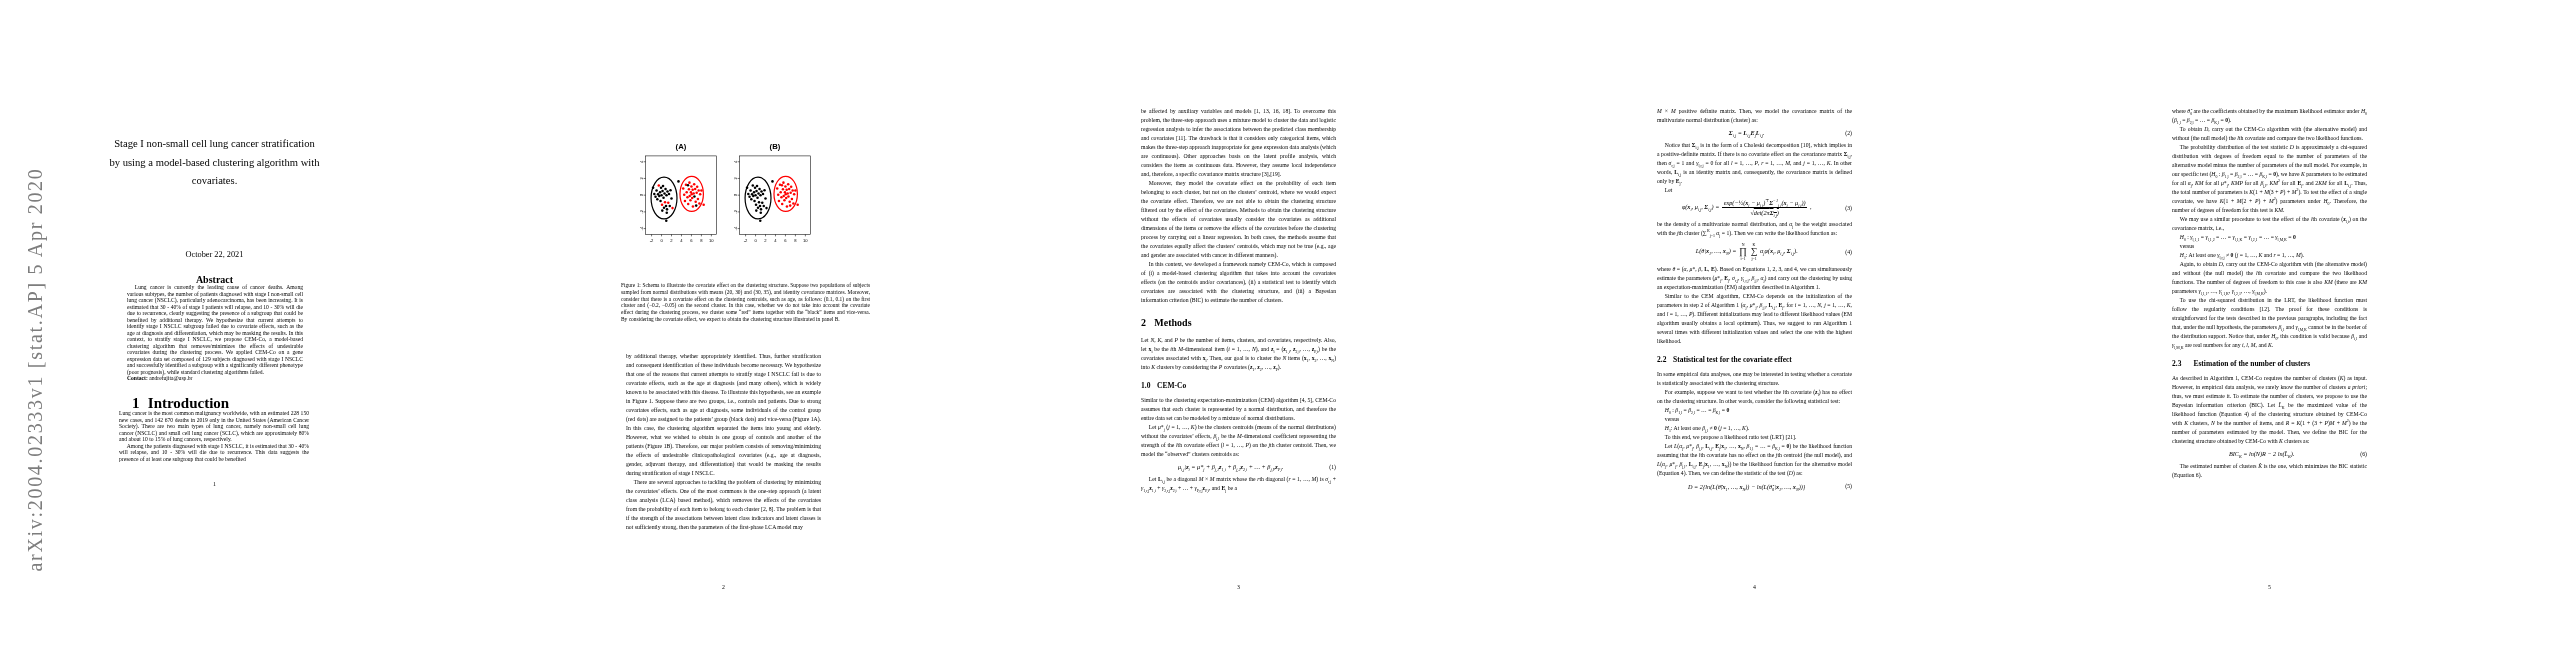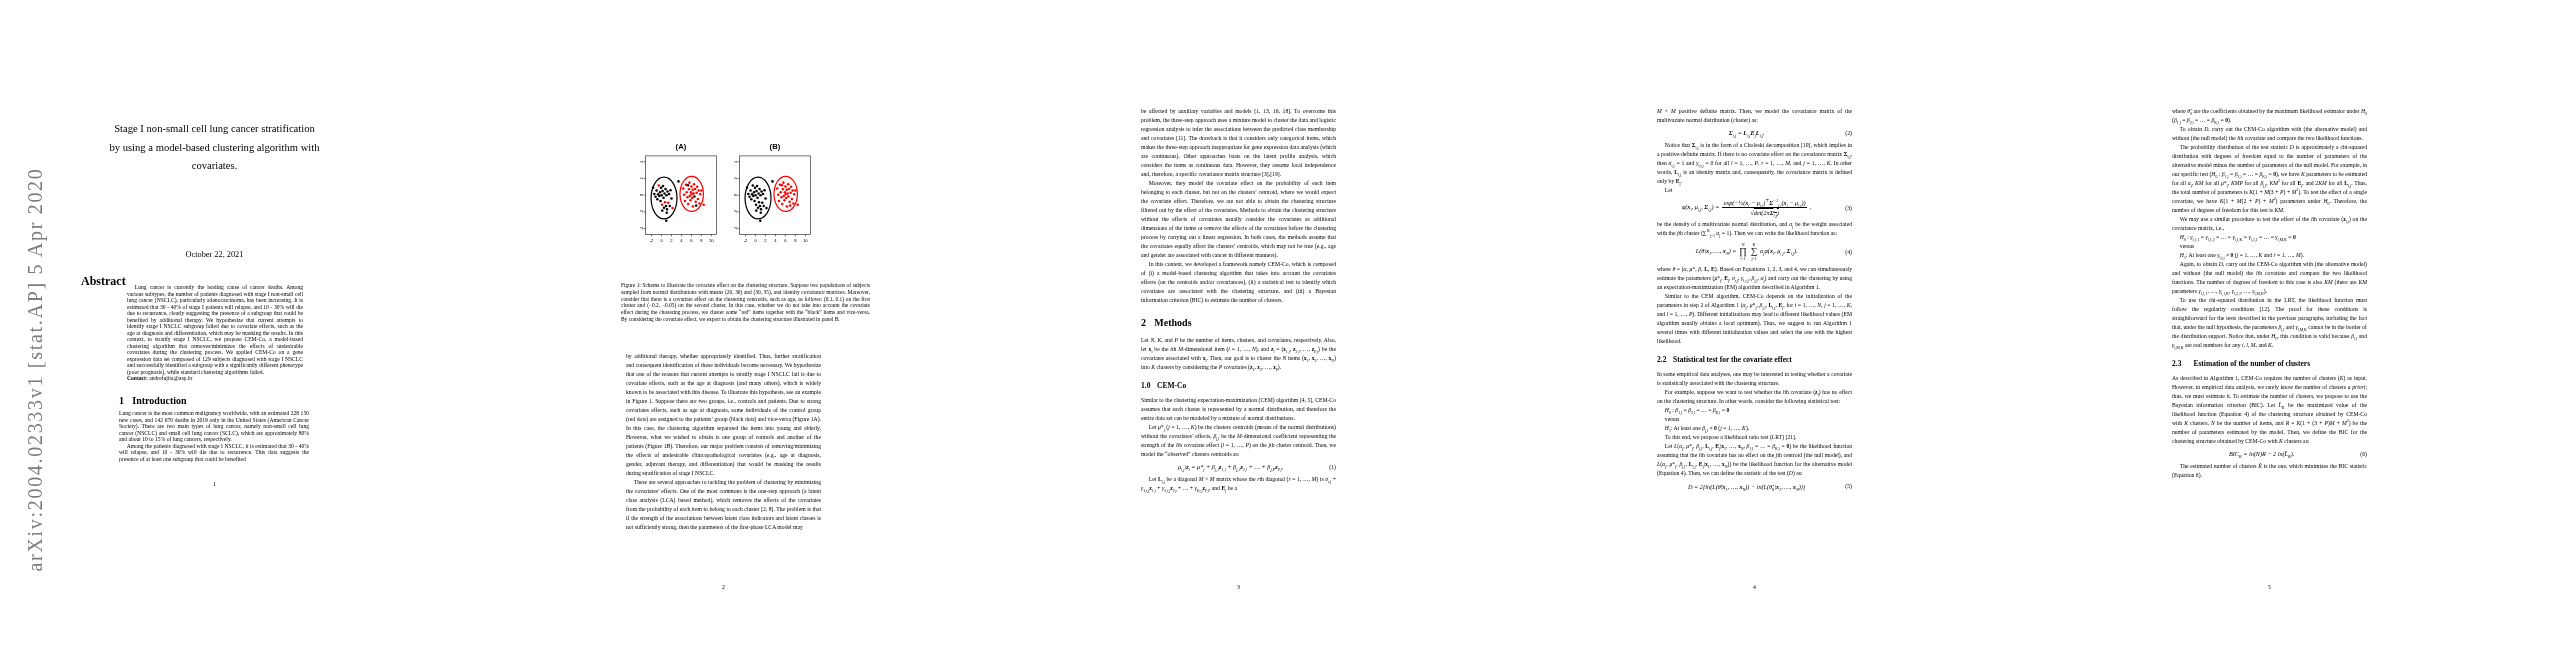--- a/index.html
+++ b/index.html
@@ -6,26 +6,26 @@
   #canvas{position:relative;width:2576px;height:667px;background:#ffffff;overflow:hidden;
           font-family:"Liberation Serif","DejaVu Serif",serif;color:#000;}
   .page{position:absolute;top:0;width:515px;height:667px;background:#ffffff;}
   #p1{left:0}#p2{left:515px}#p3{left:1030px}#p4{left:1546px}#p5{left:2061px}
 
   
   .stamp{position:absolute;left:-209px;top:358px;width:489px;text-align:center;
          transform:rotate(-90deg);font-size:20px;letter-spacing:1.7px;color:#7d7d7d;white-space:nowrap;}
 
   
-  .p1-title{position:absolute;left:81px;top:120px;width:267px;text-align:center;font-size:10.6px;line-height:18.6px;}
+  .p1-title{position:absolute;left:81px;top:135px;width:267px;text-align:center;font-size:10.6px;line-height:18.6px;}
   .p1-authors{position:absolute;left:81px;top:195px;width:267px;text-align:center;font-size:7.8px;line-height:11.3px;}
   .p1-date{position:absolute;left:81px;top:250px;width:267px;text-align:center;font-size:8.3px;}
-  .p1-abshead{position:absolute;left:81px;top:274px;width:267px;text-align:left;font-size:12px;font-weight:bold;}
+  .p1-abshead{position:absolute;left:81px;top:274px;width:267px;text-align:center;font-size:10px;font-weight:bold;}
   .p1-abs{position:absolute;left:127px;top:284px;width:176px;font-size:5.6px;line-height:6.5px;text-align:justify;}
-  .p1-sec{position:absolute;left:119px;top:395px;font-size:10px;font-weight:bold;}
+  .p1-sec{position:absolute;left:132px;top:395px;font-size:15px;font-weight:bold;}
   .p1-body{position:absolute;left:119px;top:410px;width:190px;font-size:5.6px;line-height:6.5px;text-align:justify;}
   .p1-pn{position:absolute;left:81px;top:481px;width:267px;text-align:center;font-size:5.8px;}
 
   
   .col{position:absolute;left:111px;width:195px;}
   #p2 .col{top:352px}
   #p3 .col,#p4 .col,#p5 .col{top:107px}
   .b{margin:0;text-align:justify;font-size:5.7px;line-height:9px;}
   .sm{margin:0;text-align:justify;font-size:5.6px;line-height:6.5px;}
   .ind{text-indent:7.8px;}

